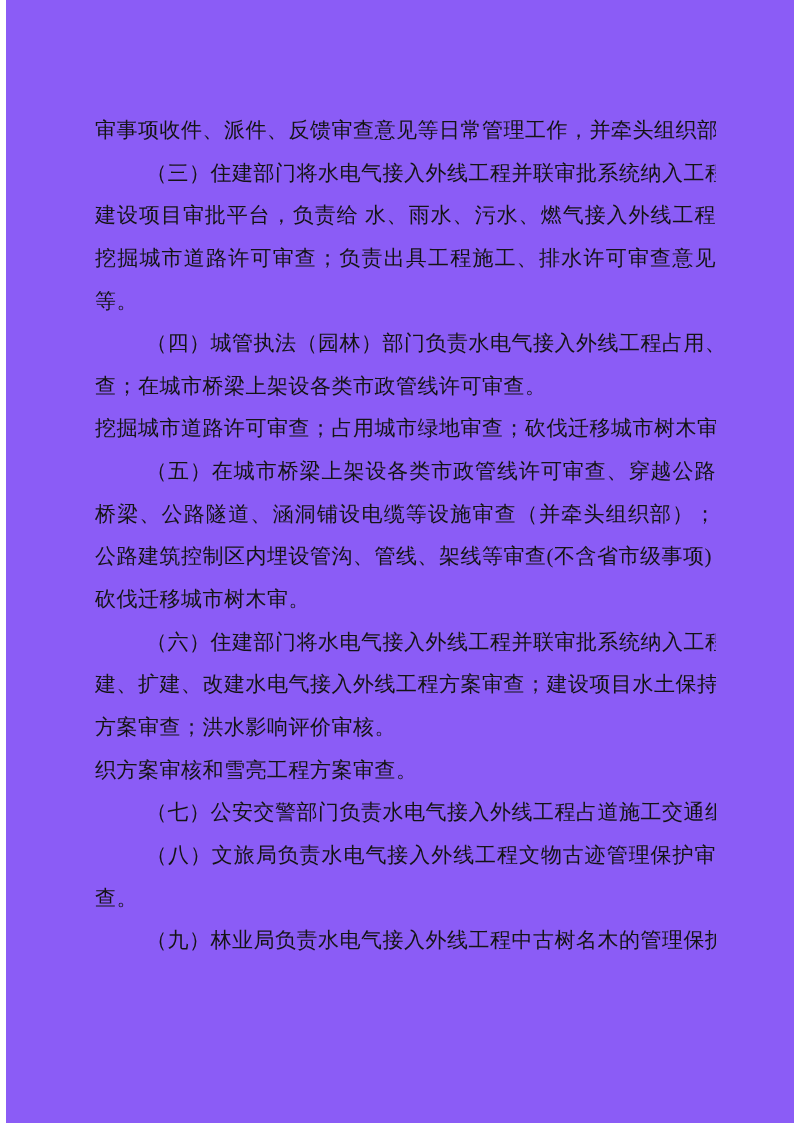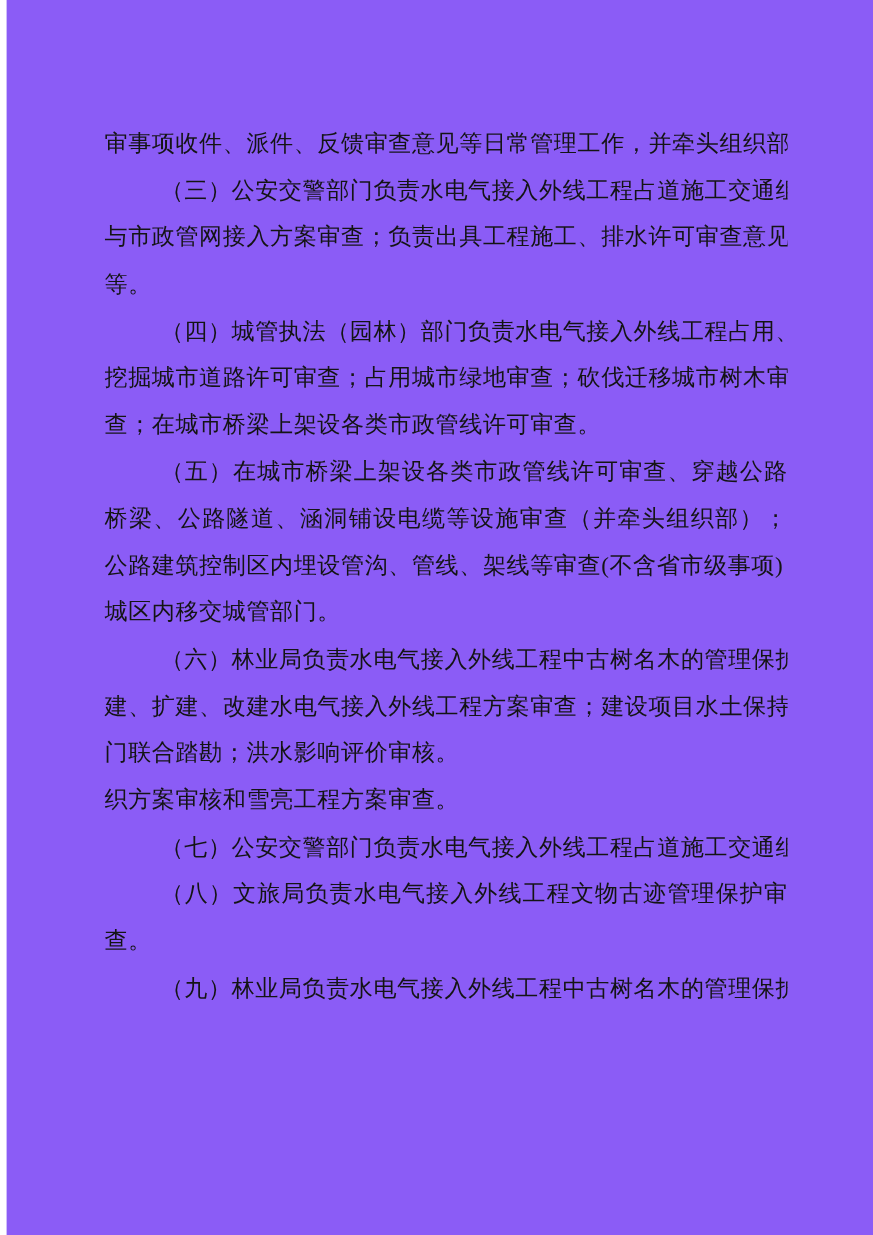--- a/index.html
+++ b/index.html
@@ -45,32 +45,33 @@
   .line.ind {
     text-indent: 51px;
   }
 </style>
 </head>
 <body>
 
 <div class="page">
   <div class="text-block">
     <div class="line j">审事项收件、派件、反馈审查意见等日常管理工作，并牵头组织部</div>
-    <div class="line j ind">（三）公安交警部门负责水电气接入外线工程占道施工交通组</div>
-    <div class="line j">与市政管网接入方案审查；负责出具工程施工、排水许可审查意见</div>
+    <div class="line j ind">（三）住建部门将水电气接入外线工程并联审批系统纳入工程</div>
+    <div class="line j">建设项目审批平台，负责给 水、雨水、污水、燃气接入外线工程</div>
+    <div class="line j">挖掘城市道路许可审查；负责出具工程施工、排水许可审查意见</div>
     <div class="line">等。</div>
     <div class="line j ind">（四）城管执法（园林）部门负责水电气接入外线工程占用、</div>
+    <div class="line">查；在城市桥梁上架设各类市政管线许可审查。</div>
     <div class="line j">挖掘城市道路许可审查；占用城市绿地审查；砍伐迁移城市树木审</div>
-    <div class="line">查；在城市桥梁上架设各类市政管线许可审查。</div>
     <div class="line j ind">（五）在城市桥梁上架设各类市政管线许可审查、穿越公路</div>
     <div class="line j">桥梁、公路隧道、涵洞铺设电缆等设施审查（并牵头组织部）；</div>
     <div class="line j">公路建筑控制区内埋设管沟、管线、架线等审查(不含省市级事项)，</div>
-    <div class="line">城区内移交城管部门。</div>
-    <div class="line j ind">（六）林业局负责水电气接入外线工程中古树名木的管理保护</div>
+    <div class="line">砍伐迁移城市树木审。</div>
+    <div class="line j ind">（六）住建部门将水电气接入外线工程并联审批系统纳入工程</div>
     <div class="line j">建、扩建、改建水电气接入外线工程方案审查；建设项目水土保持</div>
-    <div class="line">门联合踏勘；洪水影响评价审核。</div>
+    <div class="line">方案审查；洪水影响评价审核。</div>
     <div class="line">织方案审核和雪亮工程方案审查。</div>
     <div class="line j ind">（七）公安交警部门负责水电气接入外线工程占道施工交通组</div>
     <div class="line j ind">（八）文旅局负责水电气接入外线工程文物古迹管理保护审</div>
     <div class="line">查。</div>
     <div class="line j ind">（九）林业局负责水电气接入外线工程中古树名木的管理保护</div>
   </div>
 </div>
 
 </body></html>

